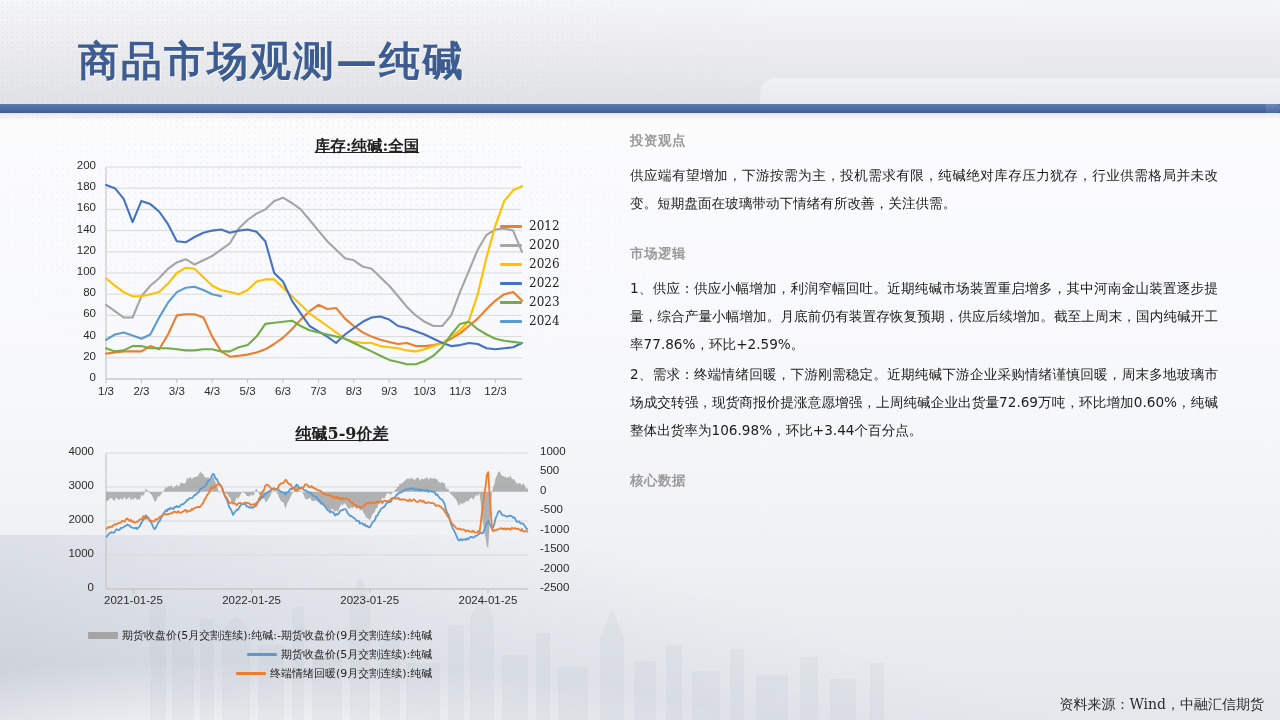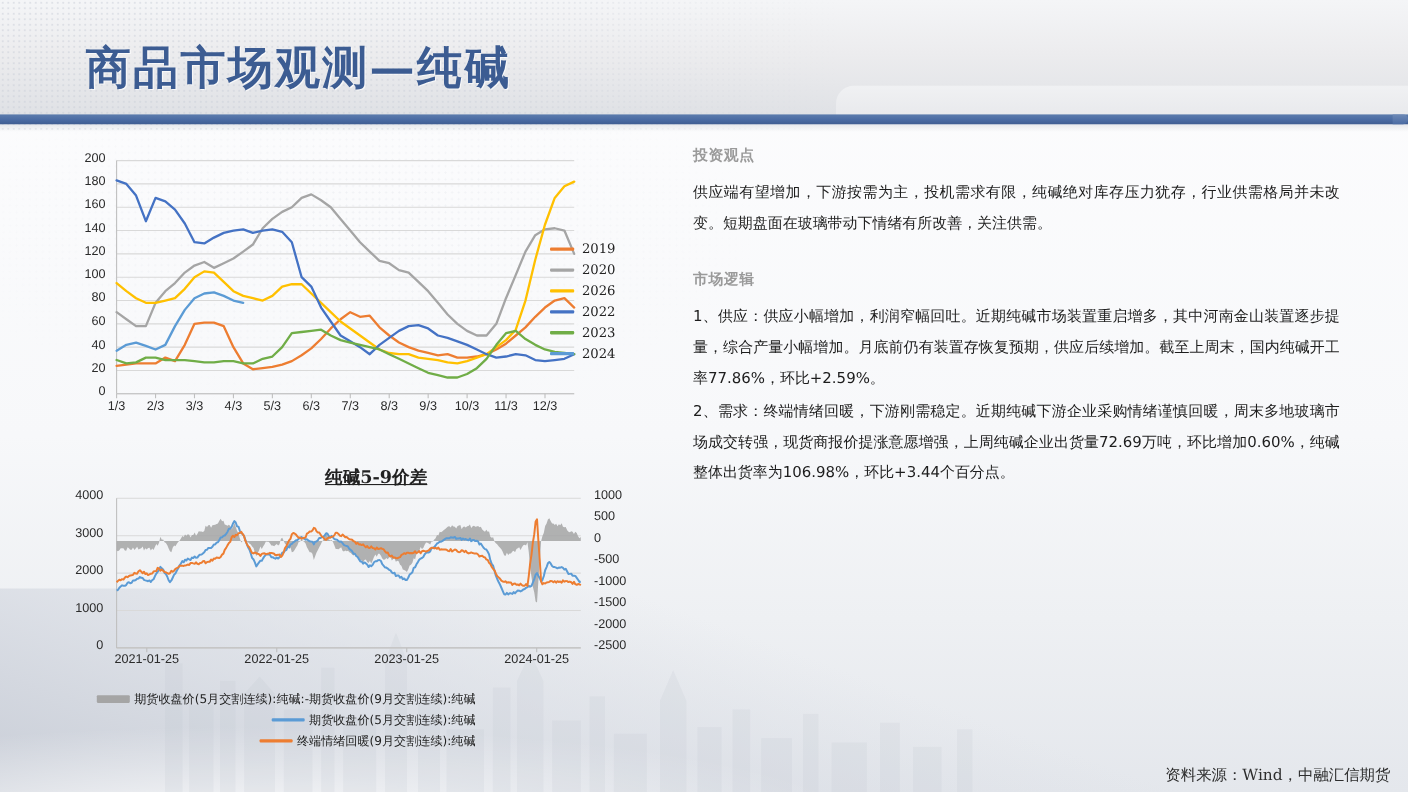--- a/index.html
+++ b/index.html
@@ -170,20 +170,21 @@
       <rect x="756" y="130" width="32" height="45"></rect>
       <rect x="800" y="112" width="18" height="63"></rect>
       <rect x="830" y="134" width="26" height="41"></rect>
       <rect x="870" y="118" width="14" height="57"></rect>
     </g>
   </svg>
 
   <div id="title">商品市场观测—纯碱</div>
 
   <div id="chart1">
+    <div class="chart-title">库存:纯碱:全国</div>
     <div class="plot" id="plot1" style="height:250px;"><svg width="556" height="250">
           <line x1="62" y1="222" x2="478" y2="222" stroke="#d9d9d9" stroke-width="1"></line>
           <line x1="62" y1="200.8" x2="478" y2="200.8" stroke="#d9d9d9" stroke-width="1"></line>
           <line x1="62" y1="179.6" x2="478" y2="179.6" stroke="#d9d9d9" stroke-width="1"></line>
           <line x1="62" y1="158.4" x2="478" y2="158.4" stroke="#d9d9d9" stroke-width="1"></line>
           <line x1="62" y1="137.2" x2="478" y2="137.2" stroke="#d9d9d9" stroke-width="1"></line>
           <line x1="62" y1="116" x2="478" y2="116" stroke="#d9d9d9" stroke-width="1"></line>
           <line x1="62" y1="94.80000000000001" x2="478" y2="94.80000000000001" stroke="#d9d9d9" stroke-width="1"></line>
           <line x1="62" y1="73.60000000000002" x2="478" y2="73.60000000000002" stroke="#d9d9d9" stroke-width="1"></line>
           <line x1="62" y1="52.39999999999998" x2="478" y2="52.39999999999998" stroke="#d9d9d9" stroke-width="1"></line>
@@ -207,21 +208,21 @@
           <path d="M62.0 147.8 L70.9 154.2 L79.7 160.5 L88.6 160.5 L97.4 139.3 L106.3 128.7 L115.1 121.3 L124.0 111.8 L132.8 105.4 L141.7 102.2 L150.5 107.5 L159.4 103.3 L168.2 99.0 L177.1 92.7 L185.9 86.3 L194.8 71.5 L203.6 63.0 L212.5 56.6 L221.3 52.4 L230.2 43.9 L239.0 40.7 L247.9 46.0 L256.7 52.4 L265.6 63.0 L274.4 73.6 L283.3 84.2 L292.1 92.7 L301.0 101.2 L309.8 103.3 L318.7 109.6 L327.5 111.8 L336.4 120.2 L345.2 128.7 L354.1 139.3 L362.9 149.9 L371.8 158.4 L380.6 164.8 L389.5 169.0 L398.3 169.0 L407.2 158.4 L416.0 135.1 L424.9 113.9 L433.7 92.7 L442.6 77.8 L451.4 72.5 L460.3 71.5 L469.1 73.6 L478.0 94.8 " fill="none" stroke="#A5A5A5" stroke-width="2.1" stroke-linejoin="round" stroke-linecap="round"></path>
           <path d="M62.0 121.3 L70.9 128.7 L79.7 135.1 L88.6 139.3 L97.4 139.3 L106.3 137.2 L115.1 135.1 L124.0 126.6 L132.8 116.0 L141.7 110.7 L150.5 111.8 L159.4 120.2 L168.2 128.7 L177.1 133.0 L185.9 135.1 L194.8 137.2 L203.6 133.0 L212.5 124.5 L221.3 122.4 L230.2 122.4 L239.0 130.8 L247.9 139.3 L256.7 147.8 L265.6 156.3 L274.4 162.6 L283.3 169.0 L292.1 175.4 L301.0 181.7 L309.8 184.9 L318.7 186.0 L327.5 186.0 L336.4 189.1 L345.2 190.2 L354.1 191.3 L362.9 193.4 L371.8 194.4 L380.6 192.3 L389.5 189.1 L398.3 186.0 L407.2 179.6 L416.0 173.2 L424.9 163.7 L433.7 137.2 L442.6 100.1 L451.4 68.3 L460.3 43.9 L469.1 33.3 L478.0 29.1 " fill="none" stroke="#FFC000" stroke-width="2.1" stroke-linejoin="round" stroke-linecap="round"></path>
           <path d="M62.0 28.0 L70.9 31.2 L79.7 41.8 L88.6 65.1 L97.4 43.9 L106.3 47.1 L115.1 54.5 L124.0 67.2 L132.8 84.2 L141.7 85.3 L150.5 80.0 L159.4 75.7 L168.2 73.6 L177.1 72.5 L185.9 75.7 L194.8 73.6 L203.6 72.5 L212.5 74.7 L221.3 84.2 L230.2 116.0 L239.0 124.5 L247.9 143.6 L256.7 156.3 L265.6 169.0 L274.4 174.3 L283.3 179.6 L292.1 186.0 L301.0 177.5 L309.8 171.1 L318.7 164.8 L327.5 160.5 L336.4 159.5 L345.2 162.6 L354.1 169.0 L362.9 171.1 L371.8 174.3 L380.6 177.5 L389.5 181.7 L398.3 186.0 L407.2 189.1 L416.0 188.1 L424.9 186.0 L433.7 187.0 L442.6 191.3 L451.4 192.3 L460.3 191.3 L469.1 190.2 L478.0 186.0 " fill="none" stroke="#4472C4" stroke-width="2.1" stroke-linejoin="round" stroke-linecap="round"></path>
           <path d="M62.0 191.3 L70.9 194.4 L79.7 193.4 L88.6 189.1 L97.4 189.1 L106.3 191.3 L115.1 191.3 L124.0 191.3 L132.8 192.3 L141.7 193.4 L150.5 193.4 L159.4 192.3 L168.2 192.3 L177.1 194.4 L185.9 194.4 L194.8 190.2 L203.6 188.1 L212.5 179.6 L221.3 166.9 L230.2 165.8 L239.0 164.8 L247.9 163.7 L256.7 169.0 L265.6 173.2 L274.4 175.4 L283.3 177.5 L292.1 179.6 L301.0 181.7 L309.8 186.0 L318.7 190.2 L327.5 194.4 L336.4 198.7 L345.2 202.9 L354.1 205.0 L362.9 207.2 L371.8 207.2 L380.6 204.0 L389.5 198.7 L398.3 190.2 L407.2 177.5 L416.0 166.9 L424.9 164.8 L433.7 172.2 L442.6 177.5 L451.4 181.7 L460.3 183.8 L469.1 184.9 L478.0 186.0 " fill="none" stroke="#70AD47" stroke-width="2.1" stroke-linejoin="round" stroke-linecap="round"></path>
           <path d="M62.0 182.8 L70.9 177.5 L79.7 175.4 L88.6 178.5 L97.4 181.7 L106.3 177.5 L115.1 160.5 L124.0 145.7 L132.8 135.1 L141.7 130.8 L150.5 129.8 L159.4 133.0 L168.2 137.2 L177.1 139.3 " fill="none" stroke="#5B9BD5" stroke-width="2.1" stroke-linejoin="round" stroke-linecap="round"></path>
         </svg><div class="ylab" style="left: 0px; top: 214px; width: 52px;">0</div><div class="ylab" style="left: 0px; top: 192.8px; width: 52px;">20</div><div class="ylab" style="left: 0px; top: 171.6px; width: 52px;">40</div><div class="ylab" style="left: 0px; top: 150.4px; width: 52px;">60</div><div class="ylab" style="left: 0px; top: 129.2px; width: 52px;">80</div><div class="ylab" style="left: 0px; top: 108px; width: 52px;">100</div><div class="ylab" style="left: 0px; top: 86.8px; width: 52px;">120</div><div class="ylab" style="left: 0px; top: 65.6px; width: 52px;">140</div><div class="ylab" style="left: 0px; top: 44.4px; width: 52px;">160</div><div class="ylab" style="left: 0px; top: 23.2px; width: 52px;">180</div><div class="ylab" style="left: 0px; top: 2px; width: 52px;">200</div><div class="xlab" style="left: 36px; top: 228px; width: 52px;">1/3</div><div class="xlab" style="left: 71.4043px; top: 228px; width: 52px;">2/3</div><div class="xlab" style="left: 106.809px; top: 228px; width: 52px;">3/3</div><div class="xlab" style="left: 142.213px; top: 228px; width: 52px;">4/3</div><div class="xlab" style="left: 177.617px; top: 228px; width: 52px;">5/3</div><div class="xlab" style="left: 213.021px; top: 228px; width: 52px;">6/3</div><div class="xlab" style="left: 248.426px; top: 228px; width: 52px;">7/3</div><div class="xlab" style="left: 283.83px; top: 228px; width: 52px;">8/3</div><div class="xlab" style="left: 319.234px; top: 228px; width: 52px;">9/3</div><div class="xlab" style="left: 354.638px; top: 228px; width: 52px;">10/3</div><div class="xlab" style="left: 390.043px; top: 228px; width: 52px;">11/3</div><div class="xlab" style="left: 425.447px; top: 228px; width: 52px;">12/3</div></div>
   </div>
   <div class="legend" id="legend1">
       <div class="row">
         <span class="sw" style="background: rgb(237, 125, 49);"></span>
-        <span class="lb">2019</span>
+        <span class="lb">2012</span>
       </div>
       <div class="row">
         <span class="sw" style="background: rgb(165, 165, 165);"></span>
         <span class="lb">2020</span>
       </div>
       <div class="row">
         <span class="sw" style="background: rgb(255, 192, 0);"></span>
         <span class="lb">2026</span>
       </div>
       <div class="row">
@@ -278,17 +279,18 @@
       <div class="para">供应端有望增加，下游按需为主，投机需求有限，纯碱绝对库存压力犹存，行业供需格局并未改变。短期盘面在玻璃带动下情绪有所改善，关注供需。</div>
     </div>
     <div class="gap-lg"></div>
     <div>
       <div class="sec-head">市场逻辑</div>
       <div class="para">1、供应：供应小幅增加，利润窄幅回吐。近期纯碱市场装置重启增多，其中河南金山装置逐步提量，综合产量小幅增加。月底前仍有装置存恢复预期，供应后续增加。截至上周末，国内纯碱开工率77.86%，环比+2.59%。</div>
       <div class="para">2、需求：终端情绪回暖，下游刚需稳定。近期纯碱下游企业采购情绪谨慎回暖，周末多地玻璃市场成交转强，现货商报价提涨意愿增强，上周纯碱企业出货量72.69万吨，环比增加0.60%，纯碱整体出货率为106.98%，环比+3.44个百分点。</div>
     </div>
     <div class="gap-lg"></div>
     <div>
+      <div class="sec-head">核心数据</div>
     </div>
   </div>
 
   <div id="source">资料来源：Wind，中融汇信期货</div>
 </div>
 
 </body></html>

